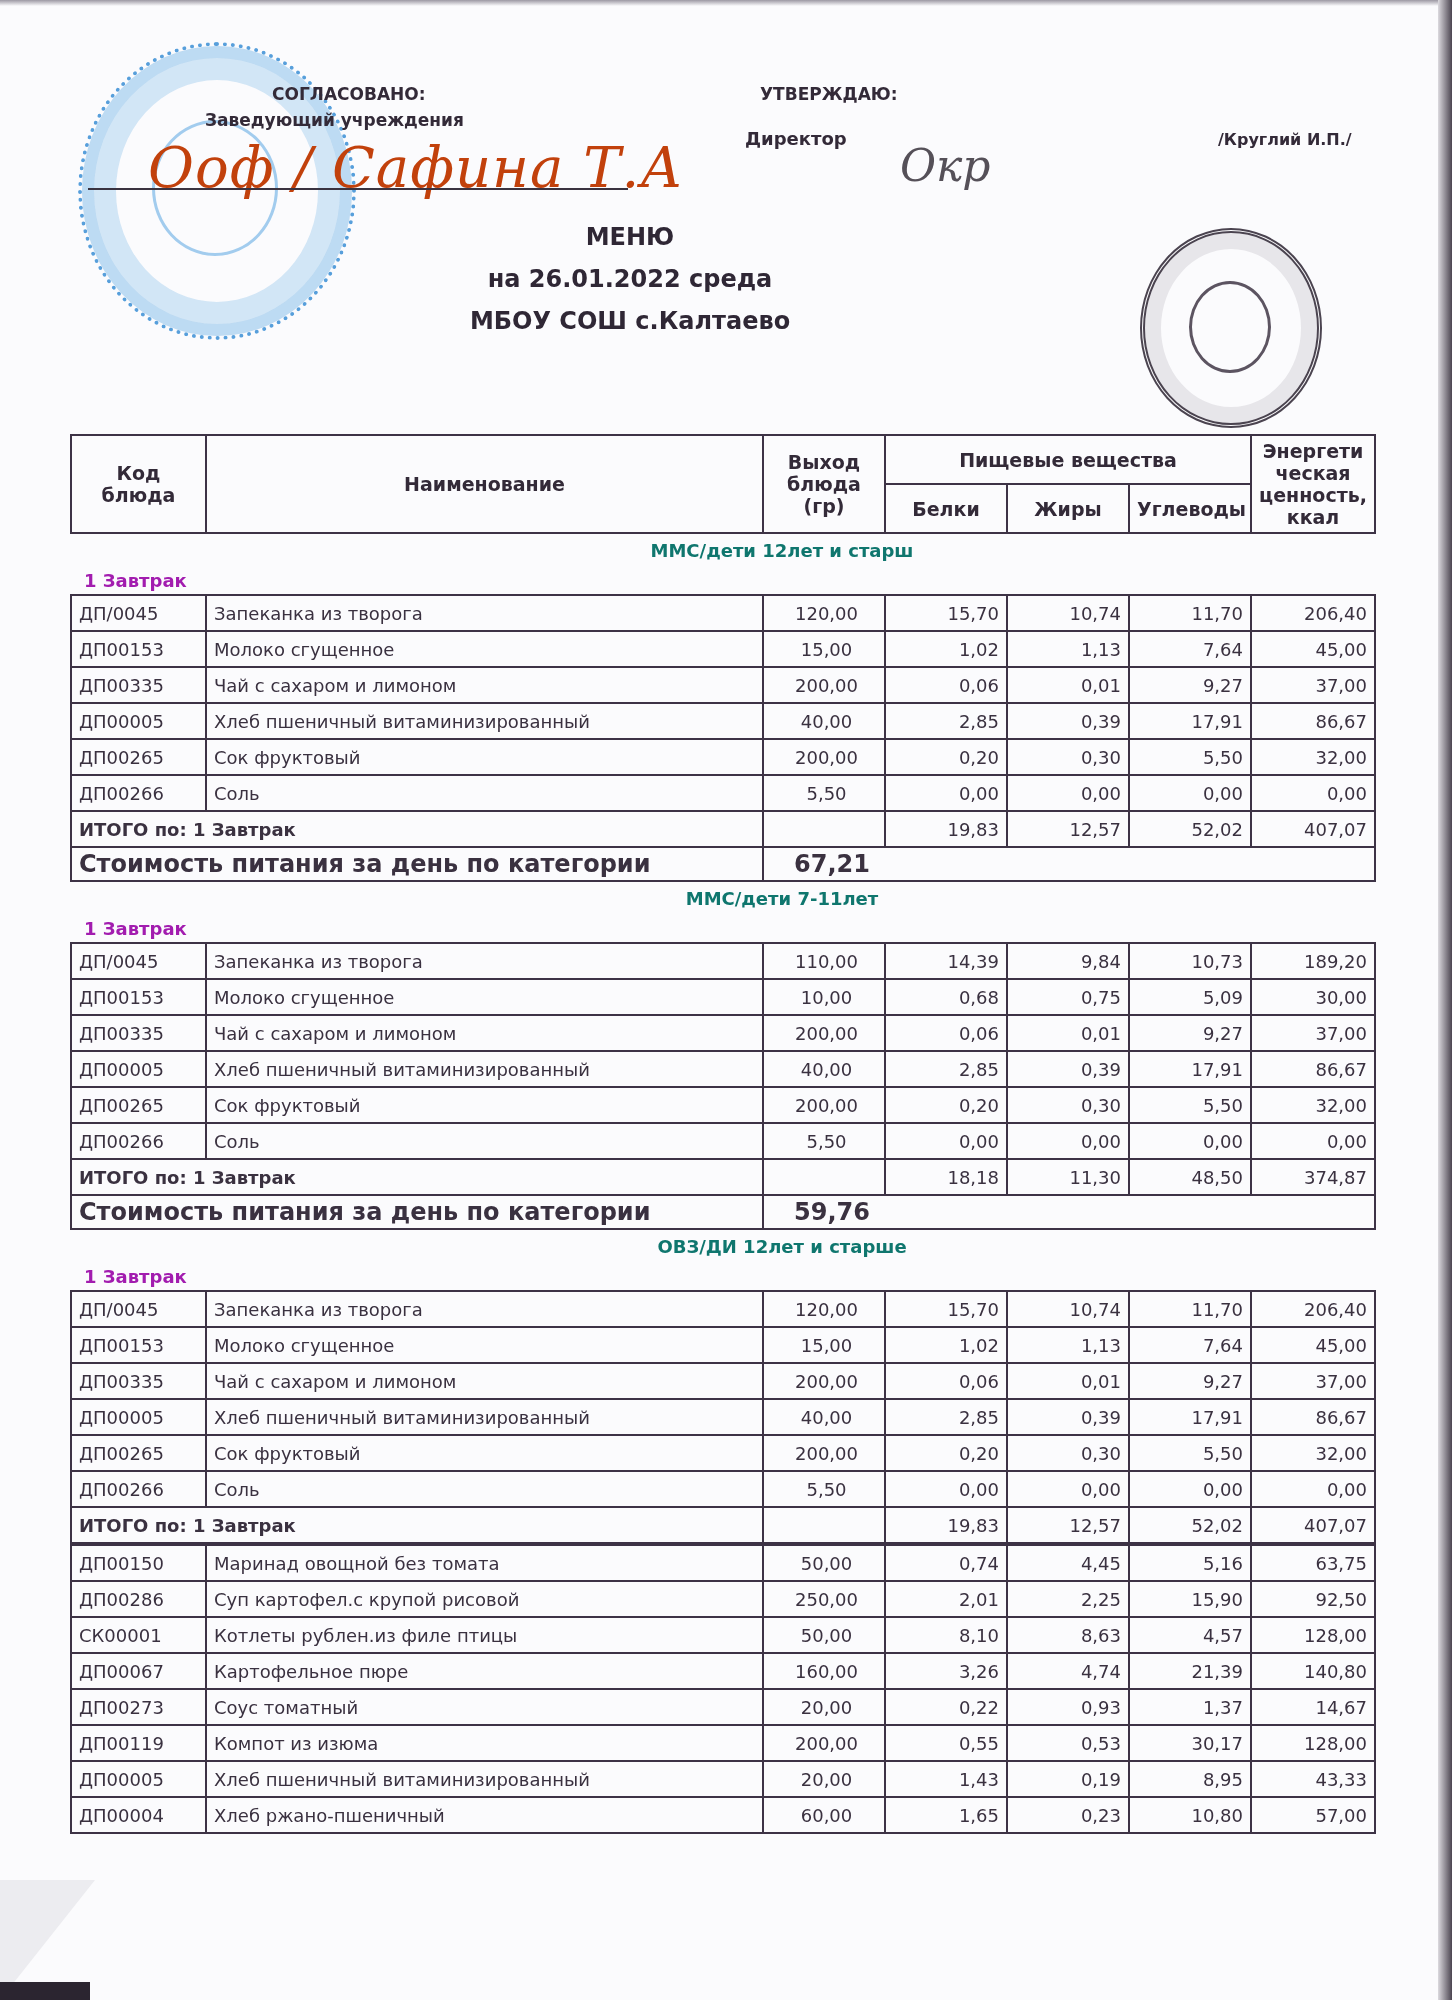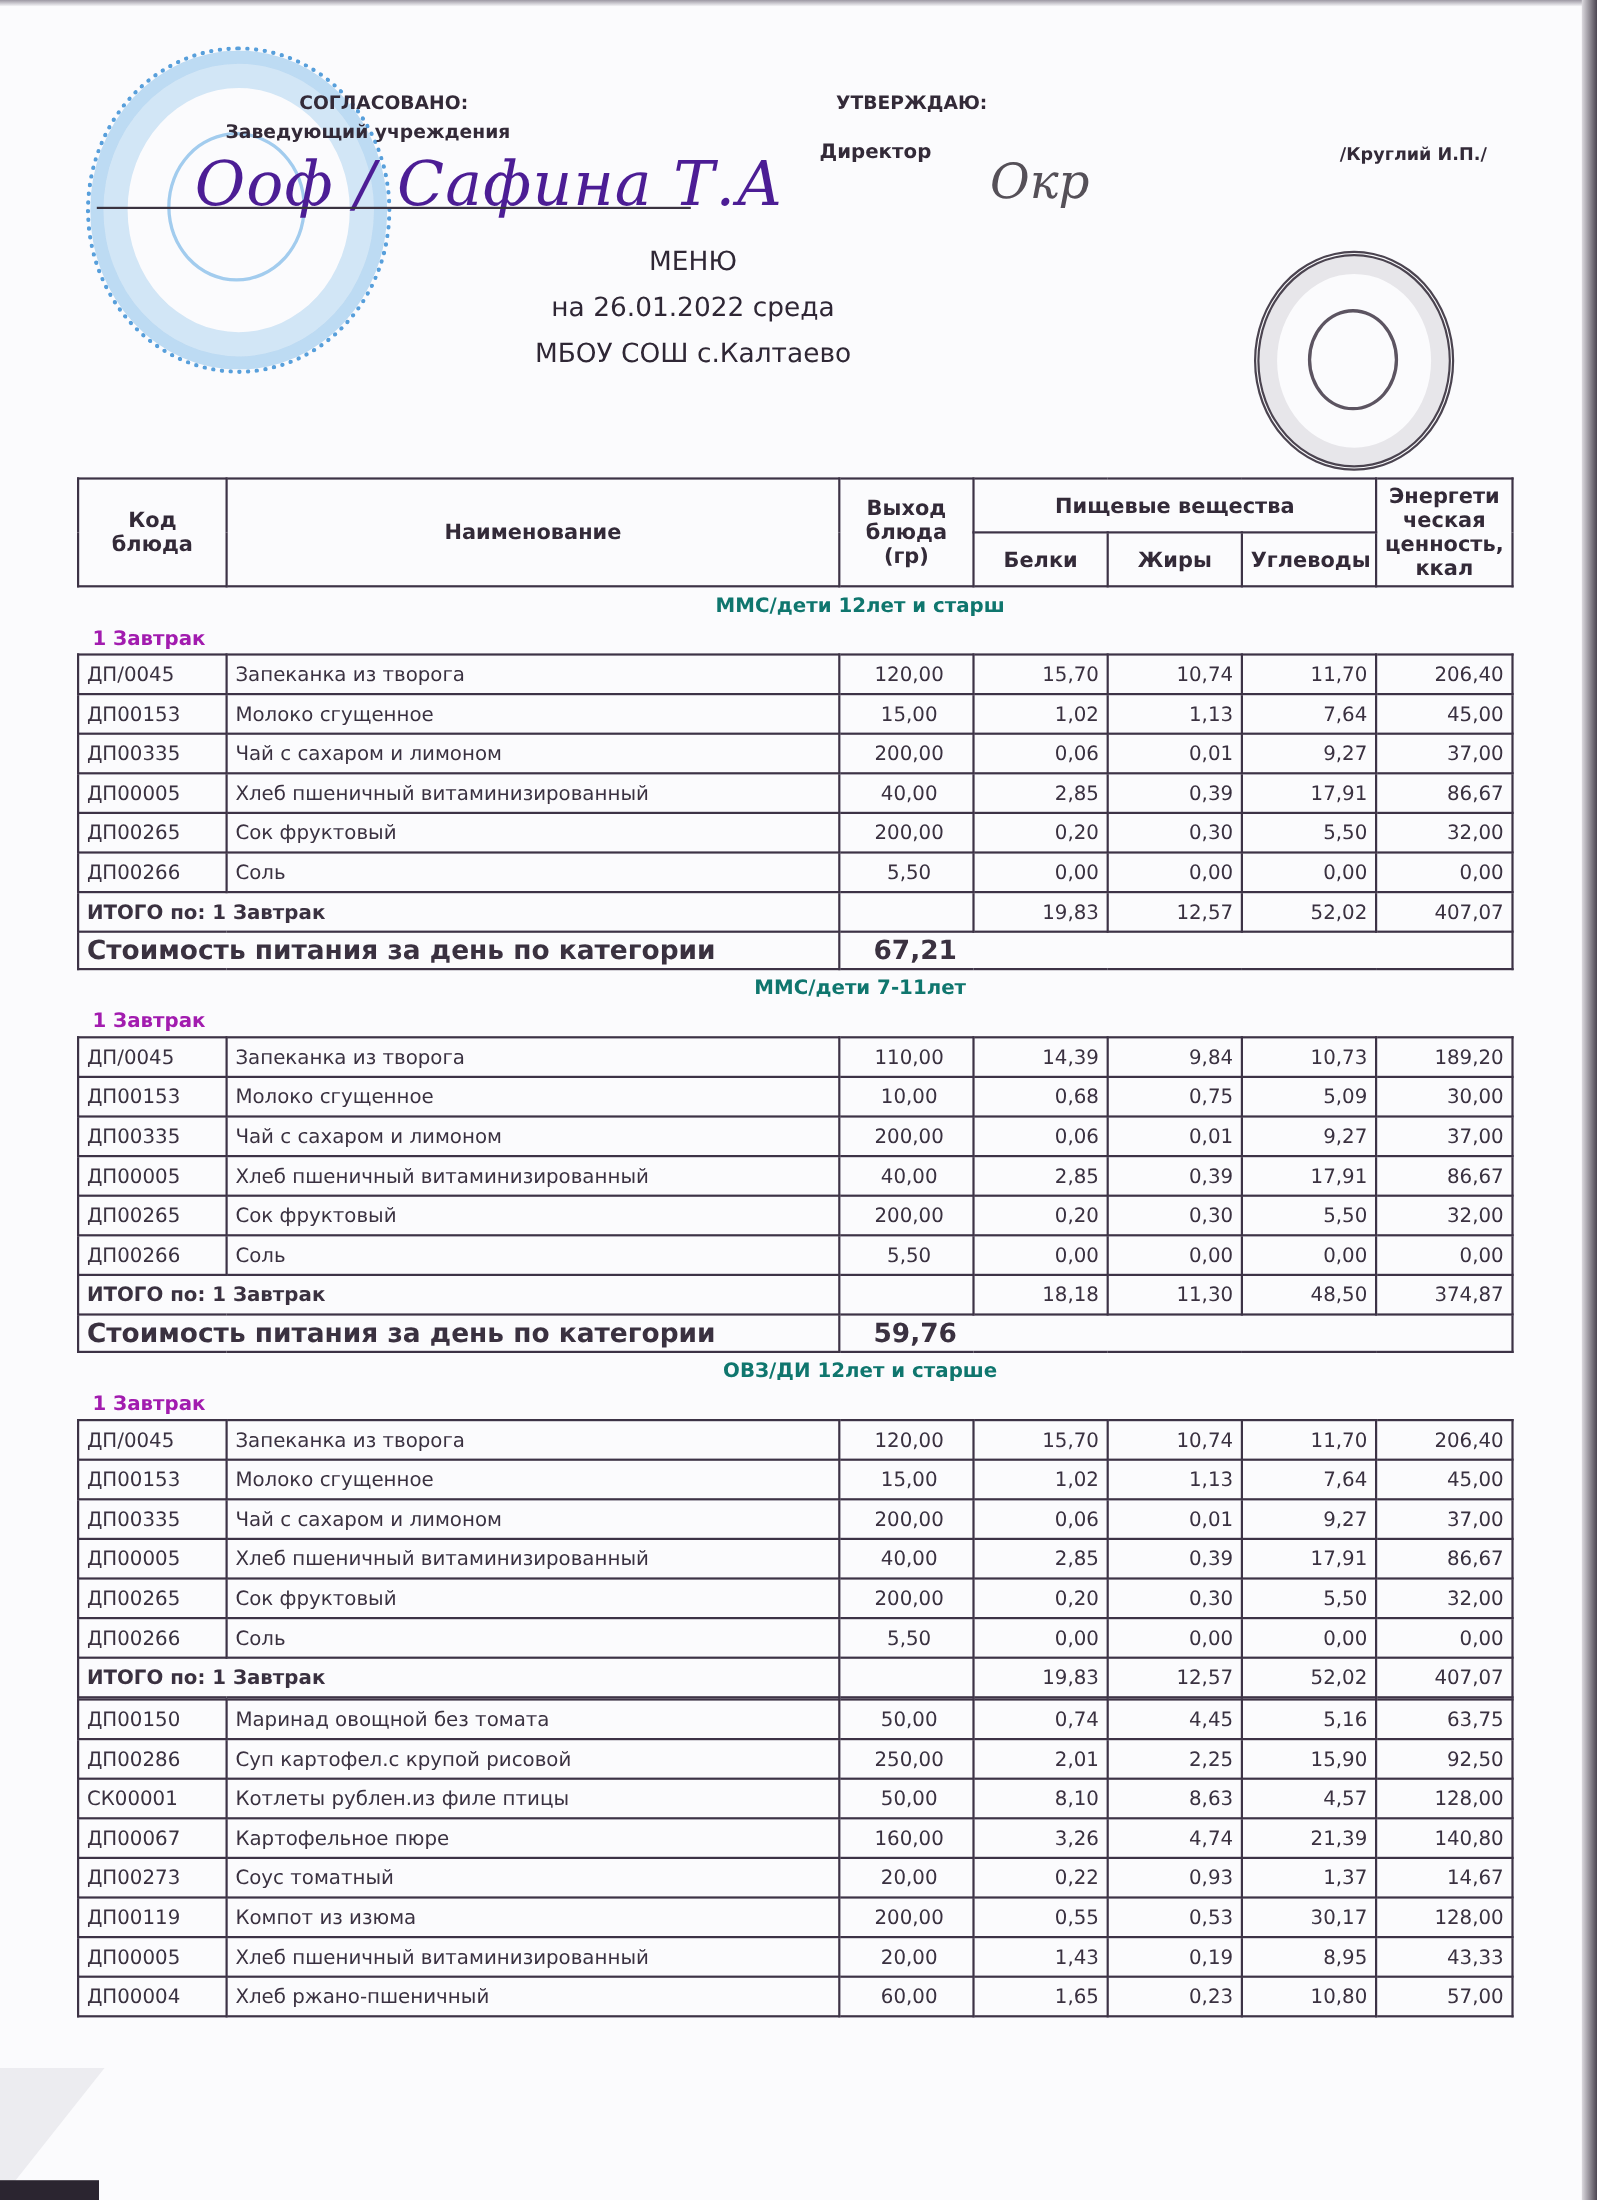--- a/index.html
+++ b/index.html
@@ -50,25 +50,25 @@
     .stamp-dark {
       position: absolute; left: 1140px; top: 228px; width: 172px; height: 190px;
       border-radius: 50%; border: 5px double #4b4450;
       box-shadow: inset 0 0 0 16px rgba(90,80,95,0.12);
     }
     .stamp-dark::after {
       content: ""; position: absolute; left: 44px; top: 48px; width: 76px; height: 86px;
       border-radius: 50%; border: 3px solid #5c5461;
     }
     .signature { position: absolute; font-family: "DejaVu Serif", serif; font-style: italic; }
-    #sig-head { left: 148px; top: 135px; font-size: 56px; color: #4c1d95; letter-spacing: 1px; margin-left: 29px; }
+    #sig-head { left: 148px; top: 135px; font-size: 56px; color: #c2410c; letter-spacing: 1px; }
     #sig-director { left: 900px; top: 140px; font-size: 44px; color: #555058; }
 
     
-    .title-block { position: absolute; left: 360px; width: 540px; text-align: center; font-weight: normal; color: #2f2735; }
+    .title-block { position: absolute; left: 360px; width: 540px; text-align: center; font-weight: bold; color: #2f2735; }
     #menu-title { top: 223px; font-size: 24px; }
     #menu-date { top: 265px; font-size: 24px; }
     #menu-school { top: 307px; font-size: 24px; }
 
     
     .menu { position: absolute; left: 70px; top: 434px; width: 1304px; }
     table { border-collapse: collapse; width: 1304px; table-layout: fixed; }
     td, th { border: 2px solid #3d3346; padding: 0 7px; font-size: 18px; height: 34px; color: #3a3140; }
     th { font-weight: bold; font-size: 19px; text-align: center; color: #332a38; }
     .hdr th { height: 47px; }

